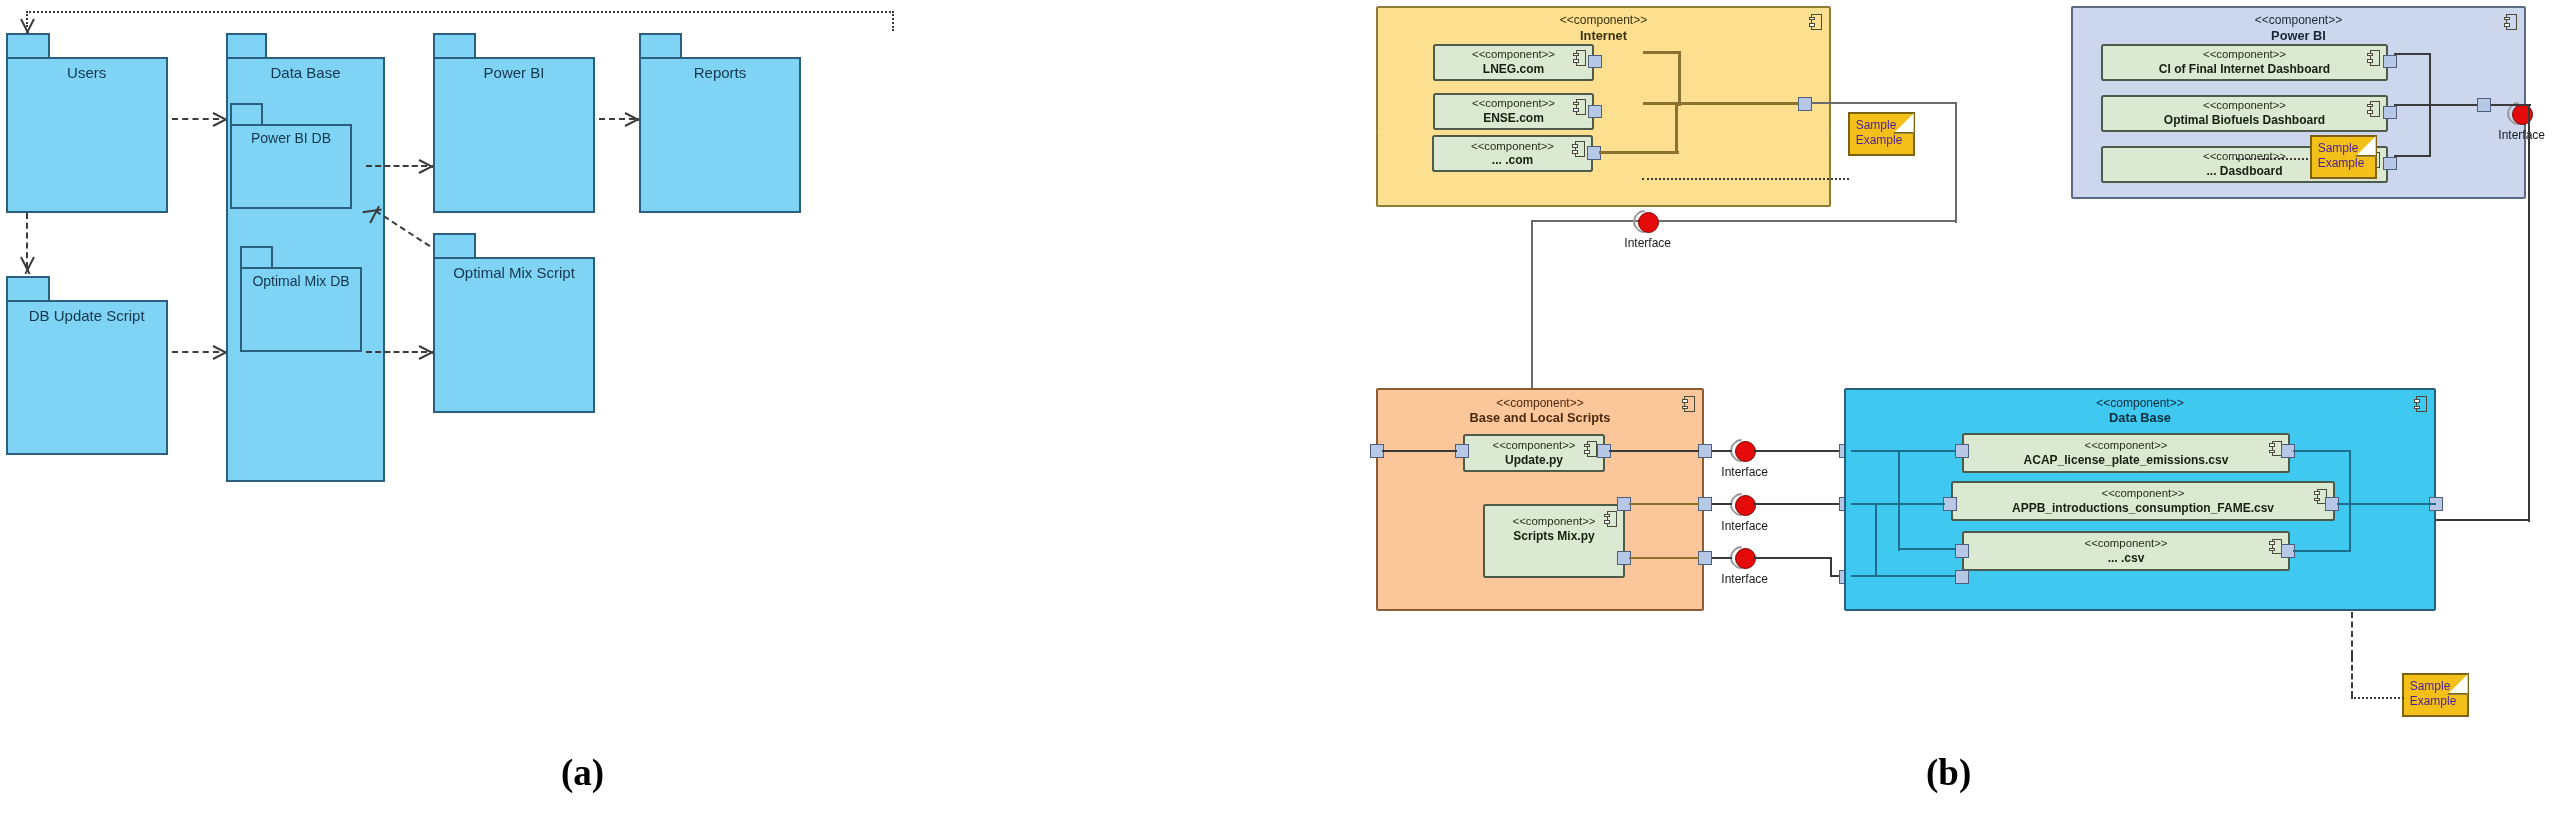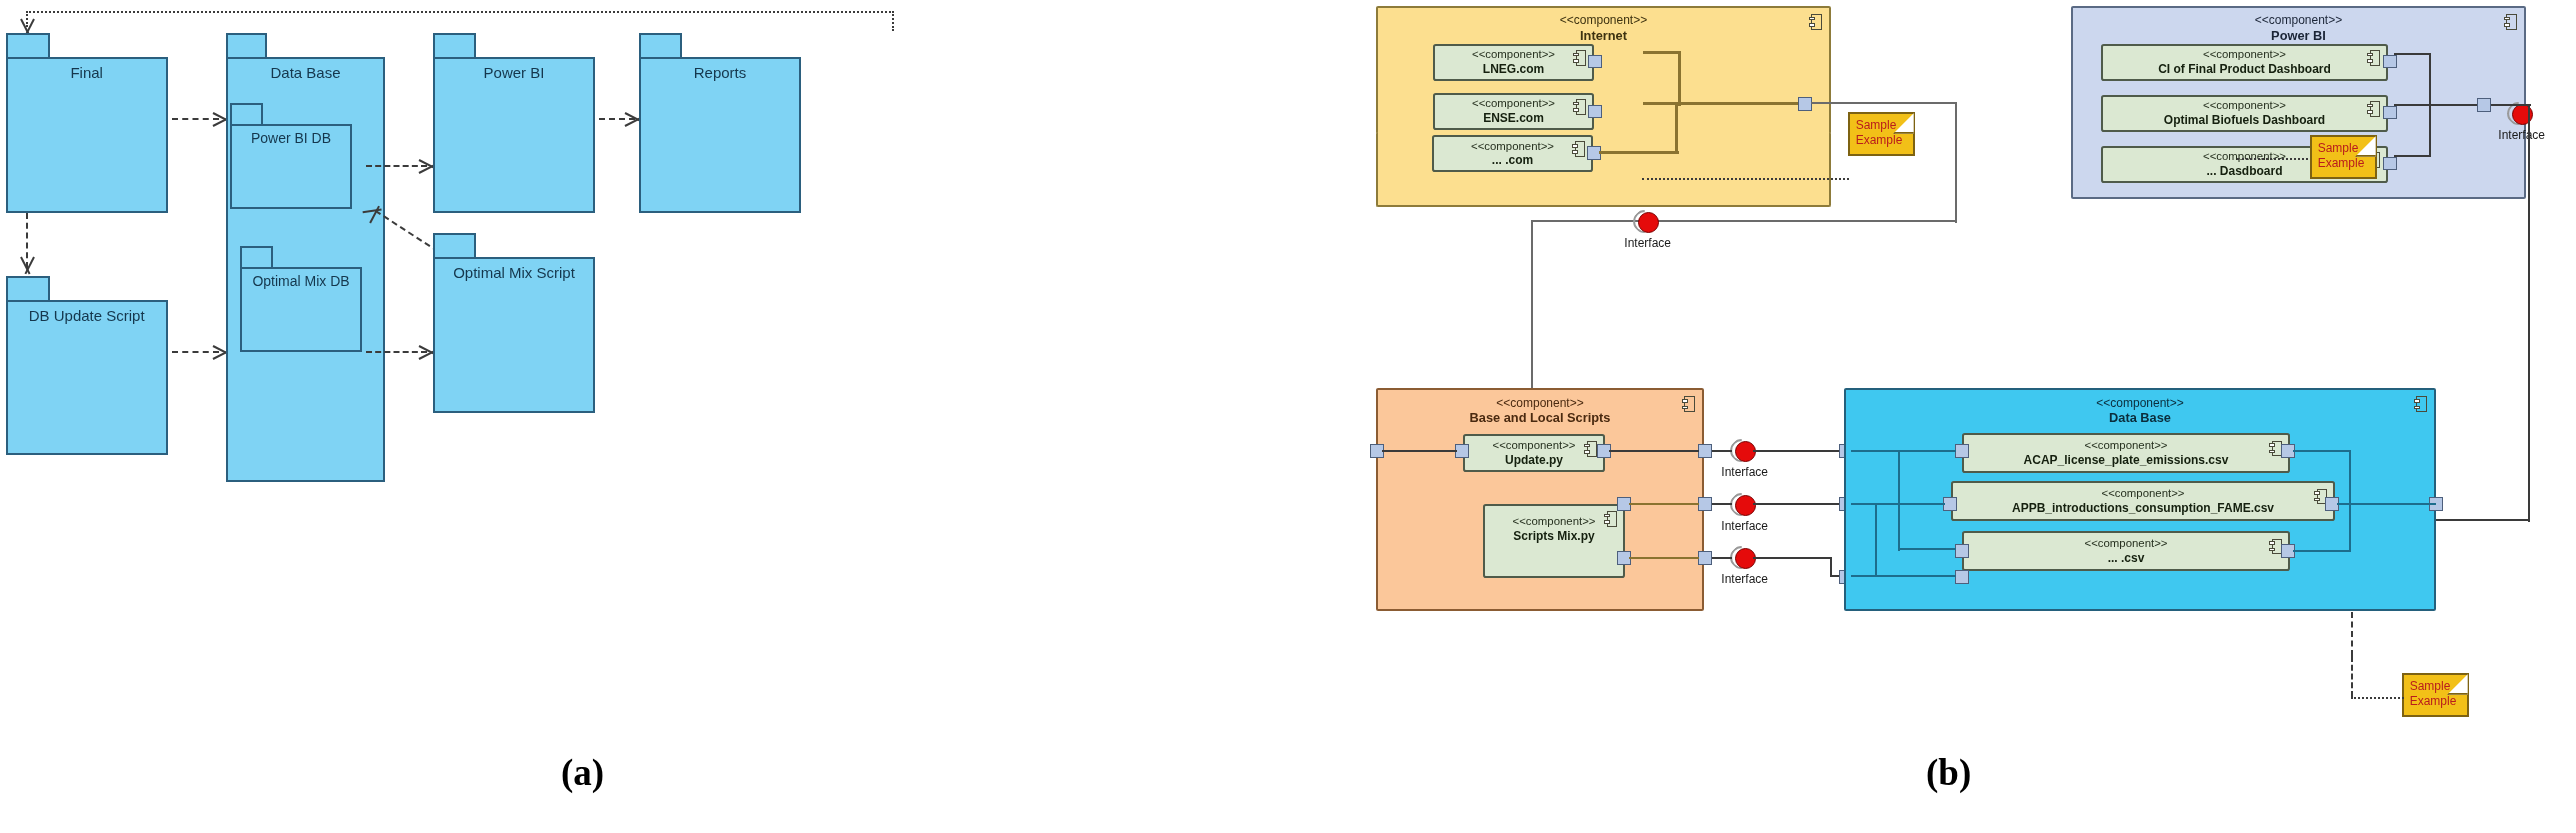--- a/index.html
+++ b/index.html
@@ -47,21 +47,21 @@
 
   
   .iface{position:absolute;}
   .iface .ball{position:absolute;left:5px;top:2.1px;width:19px;height:19px;border-radius:50%;background:#e50b0b;border:1.4px solid #7a0000;}
   .iface .arc{position:absolute;left:0;top:0;width:23px;height:23.4px;border:2.1px solid #9a9a9a;border-radius:50%;border-right-color:transparent;border-top-color:transparent;transform:rotate(45deg);box-sizing:border-box;}
   .iface .lab{position:absolute;left:-12.8px;top:25.6px;width:55px;text-align:center;font-size:12px;color:#1a1a1a;}
 
   
   .note{position:absolute;background:#f2c018;border:2.1px solid #7d6212;box-sizing:border-box;}
   .note .fold{position:absolute;right:-0.7px;top:-0.7px;width:18.5px;height:18.5px;background:#fff;border-left:2.1px solid #7d6212;border-bottom:2.1px solid #7d6212;transform:rotate(0deg);clip-path:polygon(100% 0,0 100%,100% 100%);}
-  .note .ntxt{position:absolute;left:5.7px;top:4.3px;font-size:12px;color:#b91c1c;line-height:1.25;}
+  .note .ntxt{position:absolute;left:5.7px;top:4.3px;font-size:12px;color:#4c1d95;line-height:1.25;}
 
   
   .ln{position:absolute;background:#6b6b6b;}
   .ln.brown{background:#8a7330;}
   .ln.teal{background:#1d6d8d;}
   .ln.dk{background:#3a3a3a;}
 
   
   .dash-h{position:absolute;height:0;border-top:2.1px dashed #3b3b3b;}
   .dash-v{position:absolute;width:0;border-left:2.1px dashed #3b3b3b;}
@@ -92,21 +92,21 @@
 <div>
 
   <div class="dot-h" style="left:25.6px;top:11.4px;width:868px;"></div>
   <div class="dot-v" style="left:892px;top:11.4px;height:20px;"></div>
   <div class="dot-v" style="left:25.6px;top:11.4px;height:15.6px;"></div>
   <div class="vD" style="left:17px;top:18.5px;"></div>
 
   <div class="pkg" style="left:5.7px;top:33px;width:162px;height:180px;">
     <div class="tab" style="width:44px;"></div>
     <div class="body" style="top:24px;width:162px;height:156px;"></div>
-    <div class="plabel" style="top:31px;">Final</div>
+    <div class="plabel" style="top:31px;">Users</div>
   </div>
 
   <div class="dash-h" style="left:172px;top:118px;width:47px;"></div>
   <div class="vR" style="left:213px;top:109px;"></div>
 
   <div class="dash-v" style="left:25.6px;top:213px;height:55px;"></div>
   <div class="vD" style="left:17px;top:257px;"></div>
 
   <div class="pkg" style="left:5.7px;top:276px;width:162px;height:179px;">
     <div class="tab" style="width:44px;"></div>
@@ -258,21 +258,21 @@
     </div>
     <div class="cicon" style="right:7px;top:6.4px;">
       <div class="b"></div>
           <div class="t1"></div>
           <div class="t2"></div>
     </div>
 
     <div class="sub" style="left:28px;top:36px;width:287px;height:37px;">
       <div class="txt">
         <span class="st">&lt;&lt;component&gt;&gt;</span>
-        <span class="nm">CI of Final Product Dashboard</span>
+        <span class="nm">CI of Final Internet Dashboard</span>
       </div>
       <div class="cicon" style="right:5.7px;top:4.3px;">
         <div class="b"></div>
             <div class="t1"></div>
             <div class="t2"></div>
       </div>
     </div>
     <div class="port" style="left:310px;top:47px;"></div>
 
     <div class="sub" style="left:28px;top:87px;width:287px;height:37px;">

